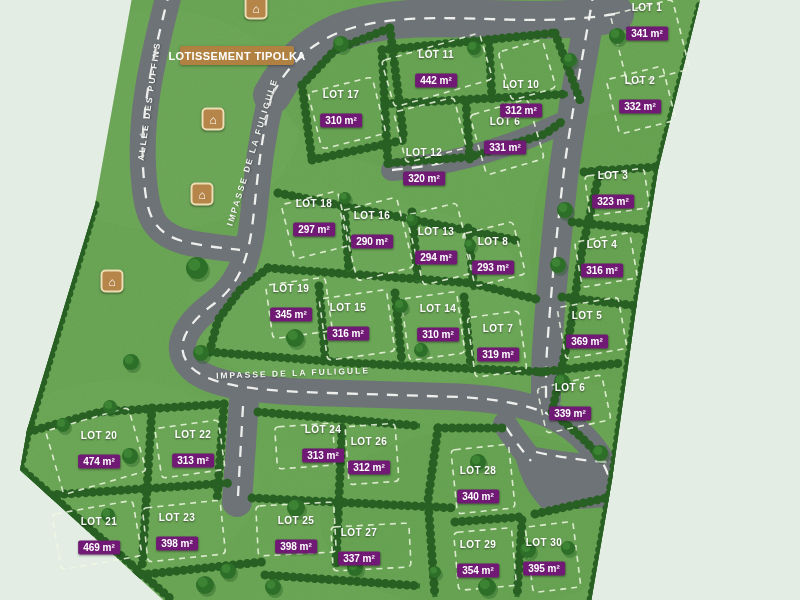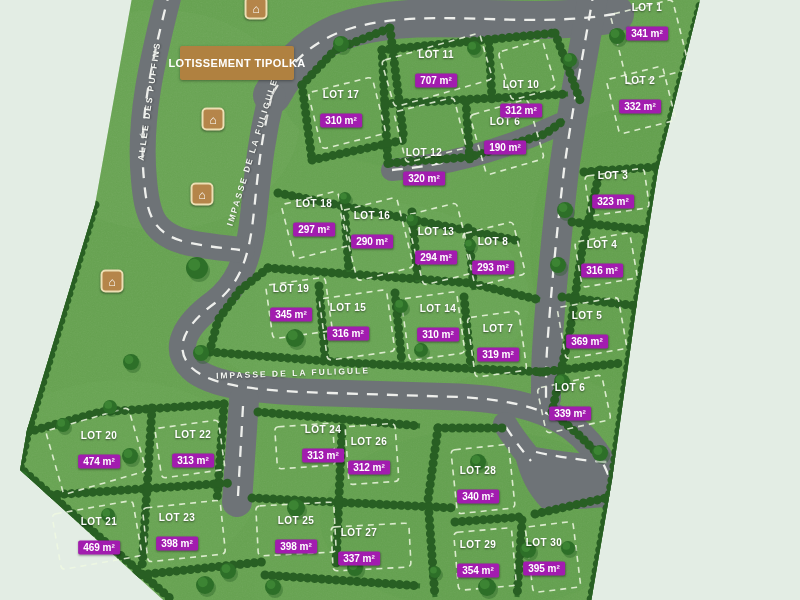--- a/index.html
+++ b/index.html
@@ -9,40 +9,40 @@
     background:#e3ede4;
     font-family:"Liberation Sans",sans-serif;
     user-select:none;
   }
   #map-svg{position:absolute;left:0;top:0;}
   .road{fill:none;stroke:#6e7377;stroke-linecap:round;}
   .road-fill{fill:#6e7377;stroke:none;}
   .cdash{fill:none;stroke:#f4f6f2;stroke-width:2.3;stroke-dasharray:11 9;opacity:.95;}
   
   .banner{
-    position:absolute;left:180px;top:46px;width:114px;height:34px;
+    position:absolute;left:180px;top:46px;width:114px;height:19px;
     background:#b08140;border-radius:2px;color:#fff;font-weight:bold;
     font-size:11px;letter-spacing:.4px;display:flex;align-items:center;justify-content:center;
     box-shadow:0 1px 3px rgba(0,0,0,.35);white-space:nowrap;z-index:6;
   }
   .road-label{
     position:absolute;color:#f5f7f3;font-weight:bold;font-size:8.5px;
     letter-spacing:2px;white-space:nowrap;z-index:5;
     text-shadow:0 1px 2px rgba(0,0,0,.4);
   }
   .lot-marker{
     position:absolute;display:flex;flex-direction:column;align-items:center;gap:14px;
     transform:translate(-50%,-50%);z-index:5;cursor:pointer;
   }
   .lot-name{
     color:#fff;font-weight:bold;font-size:10px;letter-spacing:.4px;white-space:nowrap;
     text-shadow:0 1px 2px rgba(0,0,0,.5);
   }
   .lot-area{
-    background:#a21caf;color:#fff;font-weight:bold;font-size:10px;
+    background:#701a75;color:#fff;font-weight:bold;font-size:10px;
     padding:1px 5px 2px;border-radius:2px;white-space:nowrap;
     box-shadow:0 1px 2px rgba(0,0,0,.3);
   }
   .house{
     position:absolute;width:19px;height:19px;transform:translate(-50%,-50%);
     background:#b5854a;border:2px solid #eddfb3;border-radius:5px;
     display:flex;align-items:center;justify-content:center;
     color:#fff;font-size:12px;font-weight:bold;z-index:4;
     box-shadow:0 1px 2px rgba(0,0,0,.3);
   }
@@ -370,29 +370,29 @@
       <div class="lot-marker" style="left: 498px; top: 342px;">
         <div class="lot-name">LOT 7</div>
         <div class="lot-area">319 m²</div>
       </div>
       <div class="lot-marker" style="left: 493px; top: 255px;">
         <div class="lot-name">LOT 8</div>
         <div class="lot-area">293 m²</div>
       </div>
       <div class="lot-marker" style="left: 505px; top: 135px;">
         <div class="lot-name">LOT 6</div>
-        <div class="lot-area">190 m²</div>
+        <div class="lot-area">331 m²</div>
       </div>
       <div class="lot-marker" style="left: 521px; top: 66px; margin-top: 32px;">
         <div class="lot-name">LOT 10</div>
         <div class="lot-area">312 m²</div>
       </div>
       <div class="lot-marker" style="left: 436px; top: 68px;">
         <div class="lot-name">LOT 11</div>
-        <div class="lot-area">707 m²</div>
+        <div class="lot-area">442 m²</div>
       </div>
       <div class="lot-marker" style="left: 424px; top: 126px; margin-top: 40px;">
         <div class="lot-name">LOT 12</div>
         <div class="lot-area">320 m²</div>
       </div>
       <div class="lot-marker" style="left: 436px; top: 245px;">
         <div class="lot-name">LOT 13</div>
         <div class="lot-area">294 m²</div>
       </div>
       <div class="lot-marker" style="left: 438px; top: 322px;">

